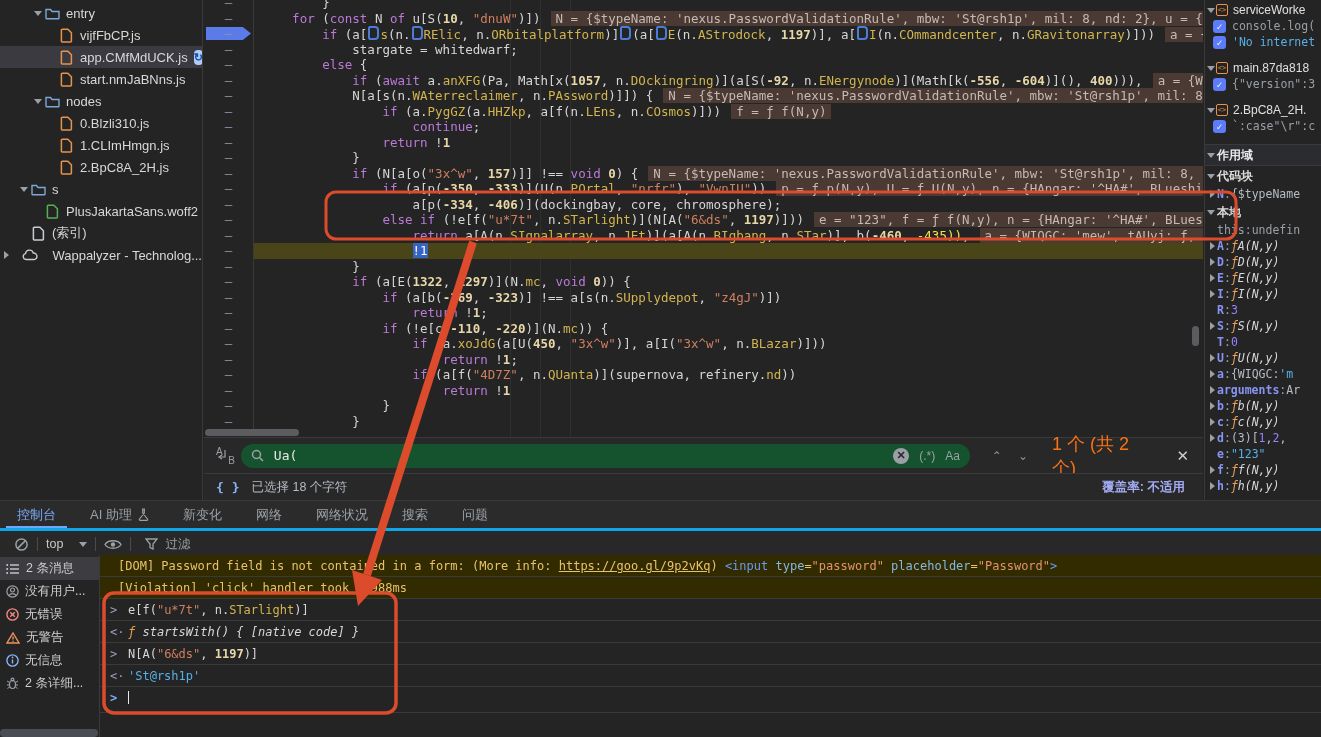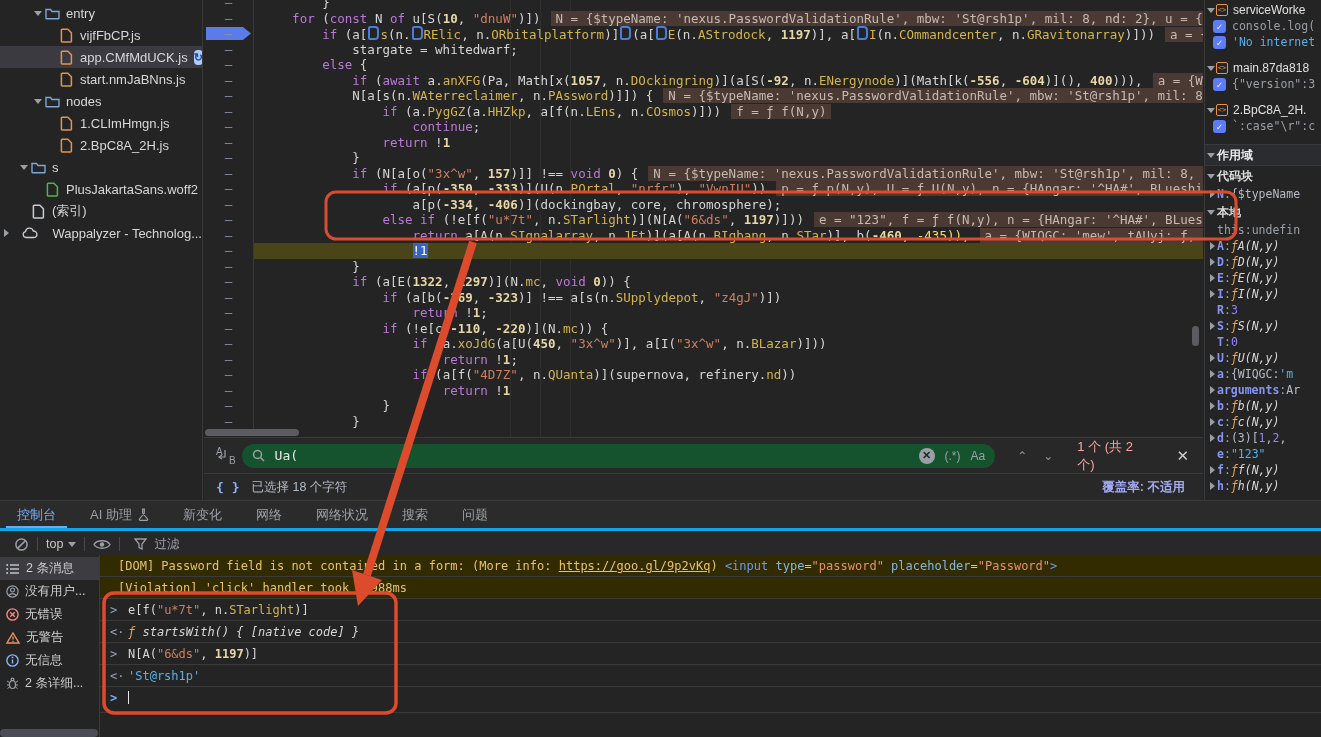--- a/index.html
+++ b/index.html
@@ -42,21 +42,21 @@
   .searchbar{position:absolute;left:0;top:437px;width:999px;height:36px;background:#282828;
              border-top:1px solid #3a3a3a;display:flex;align-items:center;box-sizing:border-box}
   .abicon{margin-left:10px;width:22px;height:20px;position:relative;color:#9aa0a6;font-size:10px}
   .abicon .a{position:absolute;left:2px;top:0}.abicon .b{position:absolute;right:0;bottom:0}
   .abicon svg{position:absolute;left:0;top:2px}
   .sfield{margin-left:6px;height:24px;width:768px;background:#14532d;border-radius:13px;display:flex;align-items:center;padding:0 10px;box-sizing:border-box}
   .sfield input{background:transparent;border:0;outline:0;color:#e8e8e8;font-family:"DejaVu Sans Mono",monospace;font-size:13px;flex:1;margin-left:8px}
   .sctl{display:flex;align-items:center;gap:10px;color:#9aa0a6;font-size:12px}
   .clearbtn{width:16px;height:16px;border-radius:50%;background:#9aa0a6;color:#2a2a2a;text-align:center;line-height:15px;font-size:11px;font-weight:bold}
   .chev{color:#8d9199;font-size:12px;margin-left:22px}
-  .matches{color:#fca5a5;margin-left:24px;font-size:13px}
+  .matches{color:#f97316;margin-left:24px;font-size:18px}
   .sclose{color:#cfcfcf;font-size:15px;margin-left:24px;margin-right:14px}
 
   
   .statusbar{position:absolute;left:0;top:473px;width:999px;height:27px;background:#282828;border-top:1px solid #3a3a3a;
              display:flex;align-items:center;box-sizing:border-box;font-size:12.5px;color:#9aa0a6}
   .braces{color:#8ab4f8;font-family:"DejaVu Sans Mono",monospace;font-weight:bold;margin-left:12px;font-size:13px}
   .selinfo{margin-left:12px;color:#b6bcc5}
   .coverage{margin-left:auto;margin-right:18px;color:#a2aaf2;font-weight:bold}
 
   
@@ -82,21 +82,21 @@
   .obj{color:#b6bcc5}.num{color:#9980ff}.str{color:#58b0e8}
 
   
   #drawer{position:absolute;left:0;top:500px;width:1321px;height:237px;background:#242424;border-top:1px solid #3a3a3a;box-sizing:border-box}
   #tabs{height:27px;display:flex;align-items:stretch;background:#2b2b2b;border-bottom:3px solid #0ea5e9}
   .tab{display:flex;align-items:center;padding:0 17px;color:#9aa0a6;font-size:13px;position:relative;gap:6px}
   .tab.active{color:#7cacf8}
   .tab.active::after{content:"";position:absolute;left:6px;right:6px;bottom:0;height:2px;background:#6ea8f8}
   .ctoolbar{height:26px;display:flex;align-items:center;border-bottom:1px solid #3a3a3a;background:#282828;color:#9aa0a6;font-size:12.5px}
   .tsep{width:1px;height:14px;background:#4a4a4a;margin:0 8px}
-  .ctxsel{display:flex;align-items:center;gap:5px;color:#c8c8c8}
+  .ctxsel{display:flex;align-items:center;gap:16px;color:#c8c8c8}
   .cbody{position:absolute;left:0;top:54px;right:0;bottom:0;display:flex}
   #csidebar{width:100px;flex:0 0 100px;border-right:1px solid #3a3a3a;padding-top:2px;box-sizing:border-box;position:relative}
   .csrow{height:23px;display:flex;align-items:center;gap:6px;padding-left:6px;font-size:12.5px;color:#cfcfcf;white-space:nowrap;overflow:hidden}
   .csrow.sel{background:#3c3c41}
   #cmessages{flex:1;font-family:"DejaVu Sans Mono",monospace;font-size:12px;overflow:hidden}
   .cmsg{border-bottom:1px solid #3a3a3a;padding:4px 8px 3px 18px;position:relative;white-space:nowrap;overflow:hidden}
   .cmsg.warn{background:#332b00}
   .cmsg.in,.cmsg.out,.cmsg.prompt{padding-left:28px}
   .marker{position:absolute;left:10px;color:#98a0b5}
   .marker.pr{color:#7cacf8;font-weight:bold}
@@ -155,20 +155,29 @@
     <div class="trow" style="padding-left: 32px;">
       <span class="tri">
         <span class="tri-d"></span>
       </span>
       <span class="ticon">
         <svg width="15" height="13" viewBox="0 0 15 13">
           <path d="M1 2.5 h4.5 l1.5 2 h7 v6.5 a0.8 0.8 0 0 1 -0.8 0.8 h-11.4 a0.8 0.8 0 0 1 -0.8 -0.8z" fill="none" stroke="#7da7d8" stroke-width="1.4"></path>
         </svg>
       </span>
       <span>nodes</span>
+    </div>
+    <div class="trow" style="padding-left: 46px;">
+      <span class="tri"></span>
+      <span class="ticon">
+        <svg width="13" height="15" viewBox="0 0 13 15">
+          <path d="M2.2 1.2 h5.6 l3.6 3.6 v8.4 a0.8 0.8 0 0 1 -0.8 0.8 h-8.4 a0.8 0.8 0 0 1 -0.8 -0.8 v-11.2 a0.8 0.8 0 0 1 0.8 -0.8z" fill="none" stroke="#e8934a" stroke-width="1.5"></path>
+        </svg>
+      </span>
+      <span>0.Blzli310.js</span>
     </div>
     <div class="trow" style="padding-left: 46px;">
       <span class="tri"></span>
       <span class="ticon">
         <svg width="13" height="15" viewBox="0 0 13 15">
           <path d="M2.2 1.2 h5.6 l3.6 3.6 v8.4 a0.8 0.8 0 0 1 -0.8 0.8 h-8.4 a0.8 0.8 0 0 1 -0.8 -0.8 v-11.2 a0.8 0.8 0 0 1 0.8 -0.8z" fill="none" stroke="#e8934a" stroke-width="1.5"></path>
         </svg>
       </span>
       <span>1.CLImHmgn.js</span>
     </div>

